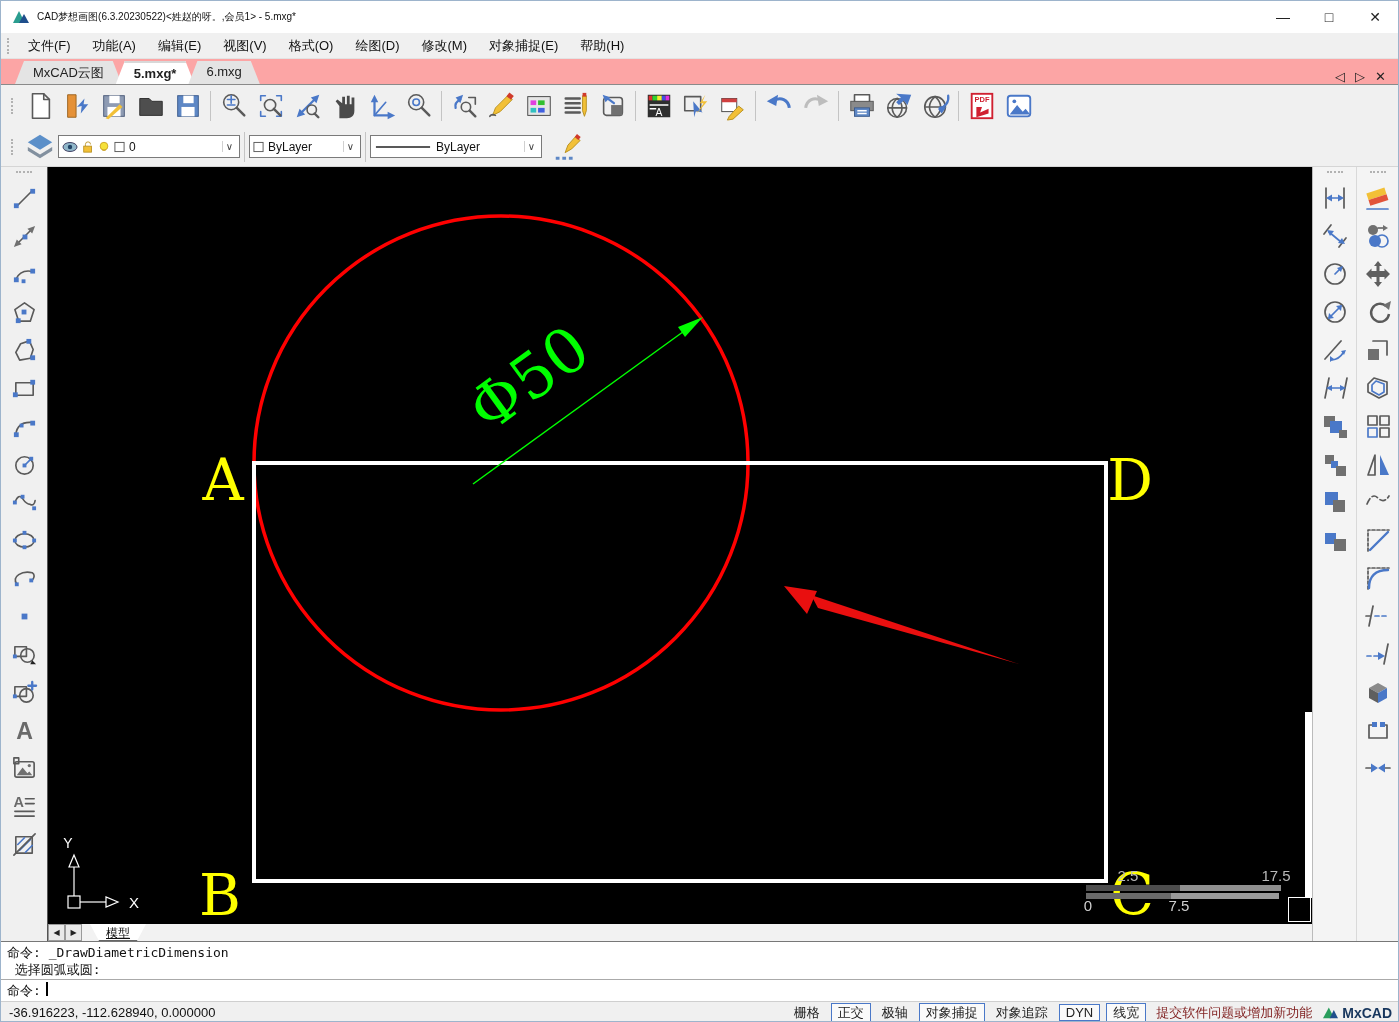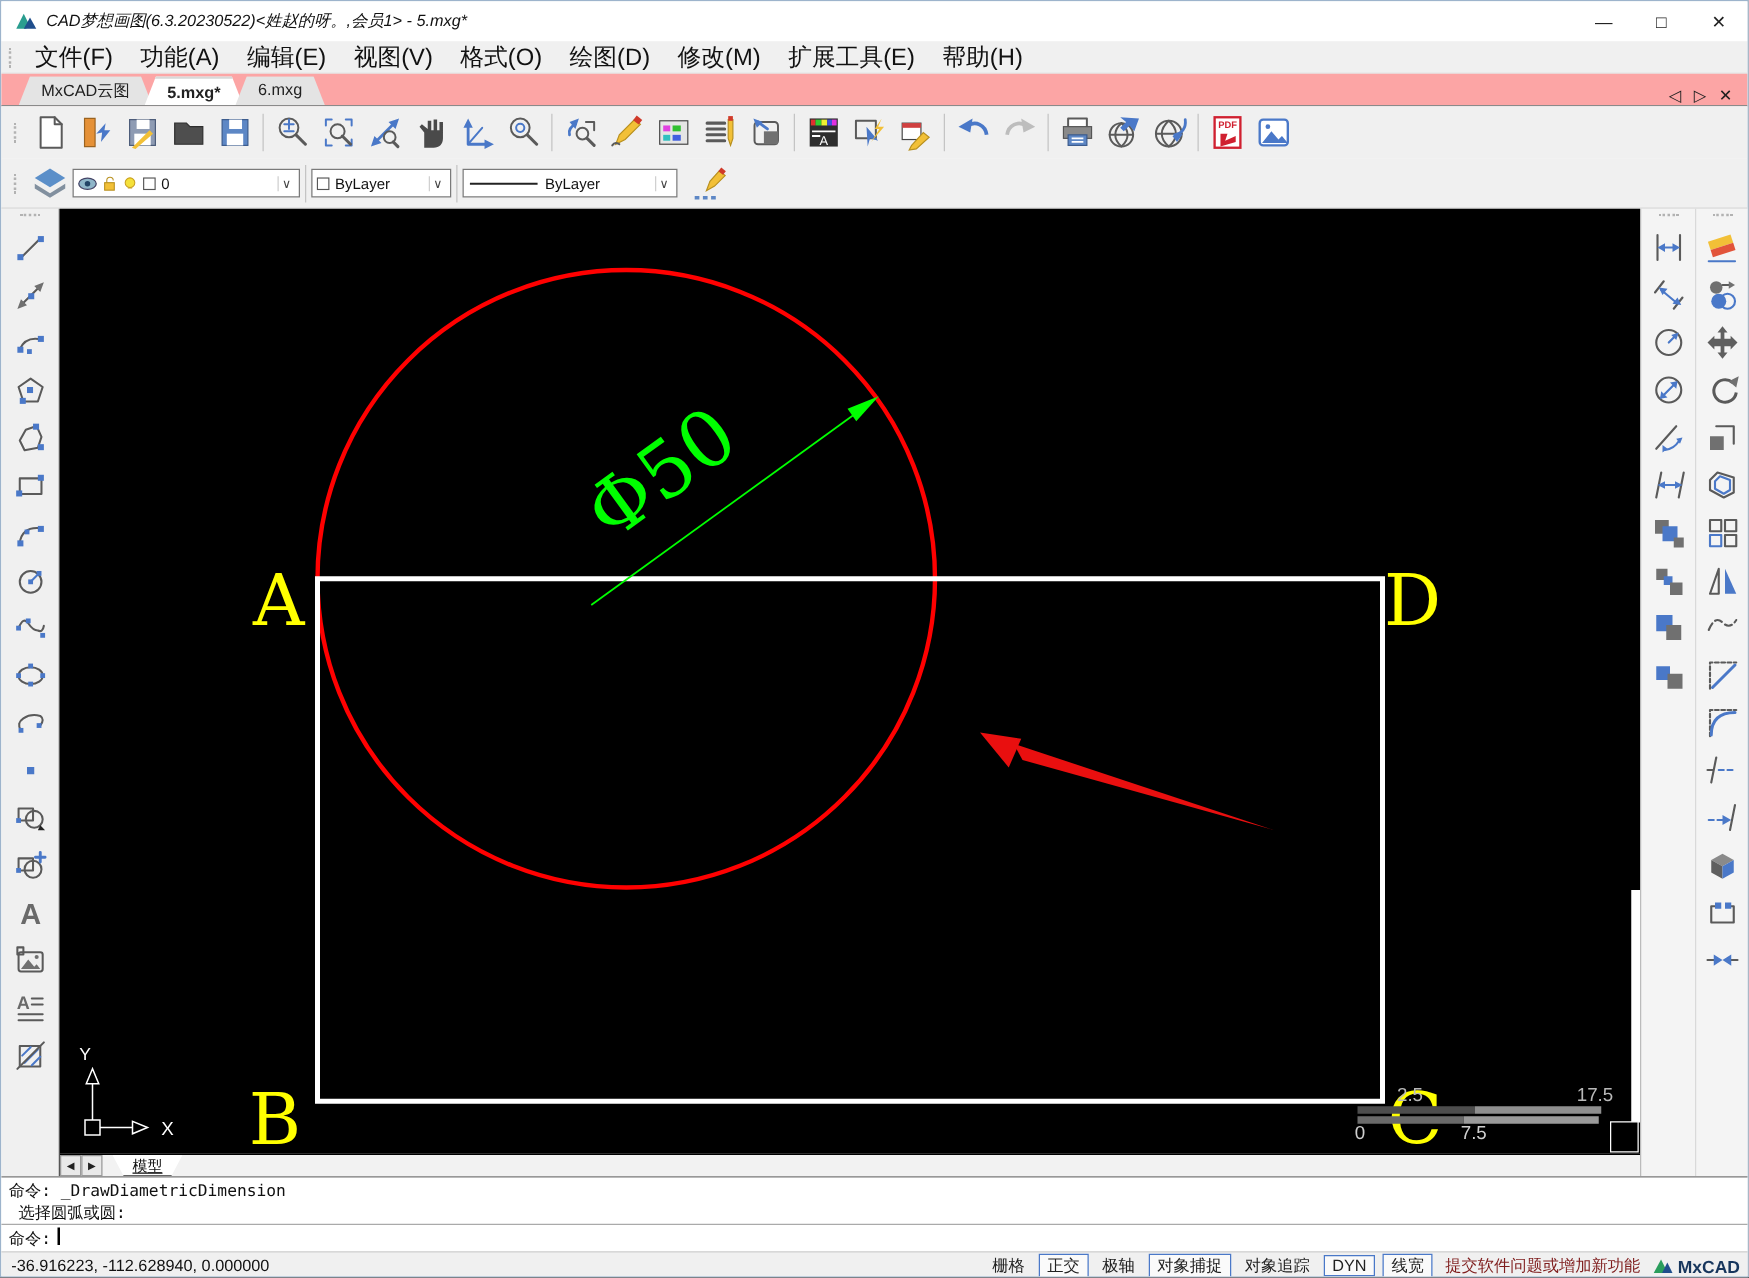--- a/index.html
+++ b/index.html
@@ -3,27 +3,27 @@
 <meta charset="utf-8">
 <style>
   * { box-sizing: border-box; margin: 0; padding: 0; }
   body { font-family: "Liberation Sans", sans-serif; background:#888; }
   #app { position: relative; width: 1399px; height: 1022px; background:#fff; overflow: hidden;
          border:1px solid #9db4cc; font-size:13px; color:#111; }
 
   
   .titlebar { height:32px; display:flex; align-items:center; background:#fff; padding-left:10px; }
   .titlebar .app-logo { width:20px; height:20px; margin-right:6px; }
-  .titlebar .title { font-size:13px; color:#111; flex:1;font-style:italic; }
+  .titlebar .title { font-size:10px; color:#111; flex:1; }
   .win-btn { width:46px; height:32px; display:flex; align-items:center; justify-content:center;
              font-size:14px; color:#222; }
   
   .menubar { height:26px; background:#f0f0f0; display:flex; align-items:center; border-bottom:1px solid #e3e3e3;}
   .grip { width:4px; height:16px; border-left:2px dotted #b2b2b2; margin:0 6px; }
-  .menu-item { padding:3px 11px; font-size:19px; }
+  .menu-item { padding:3px 11px; font-size:13px; }
   
   .tabbar { height:26px; background:#fca5a5; display:flex; align-items:flex-end; border-bottom:1px solid #8a8a8a; padding-left:14px;}
   .doc-tab { height:23px; padding:3px 18px 2px; font-size:13px; background:#e4e4e4; color:#222;
              clip-path: polygon(9px 0, calc(100% - 9px) 0, 100% 100%, 0 100%); margin-right:-6px; }
   .doc-tab.active { background:#fff; font-weight:bold; border-top:2px solid #d8d8d8; }
   .tab-nav { margin-left:auto; display:flex; align-items:center; gap:10px; padding-right:12px; font-size:13px; color:#222; }
   
   .toolbar1 { height:42px; background:#f0f0f0; display:flex; align-items:center; padding-left:4px; }
   .tb { width:37px; height:37px; display:flex; align-items:center; justify-content:center; border-radius:3px; }
   .tb svg { width:30px; height:30px; }
@@ -93,21 +93,21 @@
 
   <div class="menubar">
     <div class="grip"></div>
     <div class="menu-item">文件(F)</div>
     <div class="menu-item">功能(A)</div>
     <div class="menu-item">编辑(E)</div>
     <div class="menu-item">视图(V)</div>
     <div class="menu-item">格式(O)</div>
     <div class="menu-item">绘图(D)</div>
     <div class="menu-item">修改(M)</div>
-    <div class="menu-item">扩展工具(E)</div>
+    <div class="menu-item">对象捕捉(E)</div>
     <div class="menu-item">帮助(H)</div>
   </div>
 
   <div class="tabbar">
     <div class="doc-tab">MxCAD云图</div>
     <div class="doc-tab active">5.mxg*</div>
     <div class="doc-tab">6.mxg</div>
     <div class="tab-nav">
       <span>◁</span>
       <span>▷</span>

